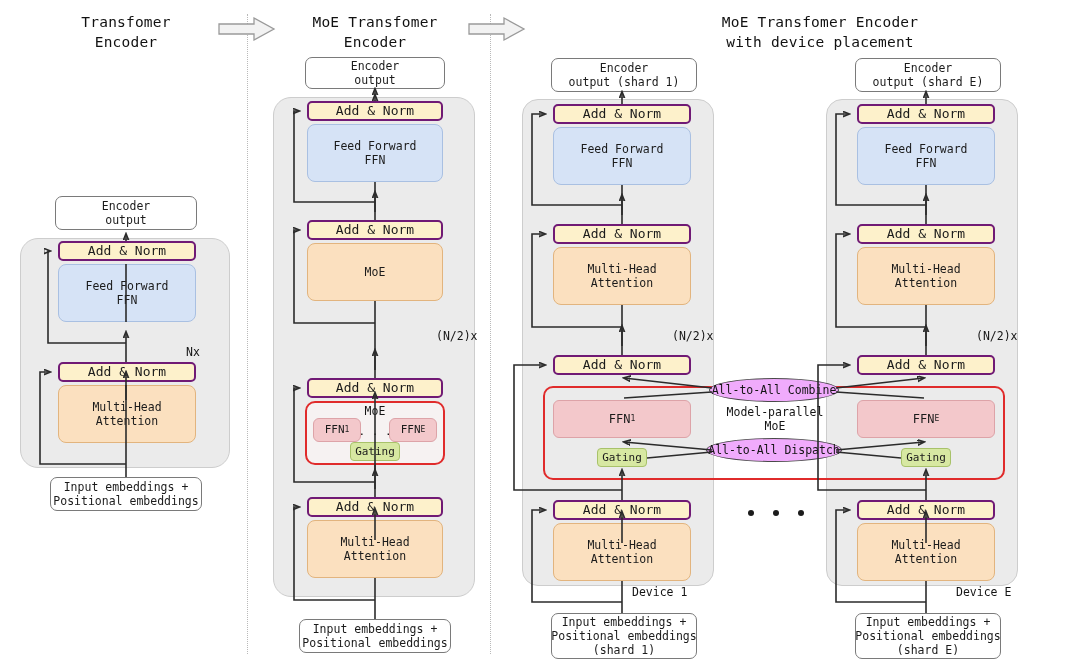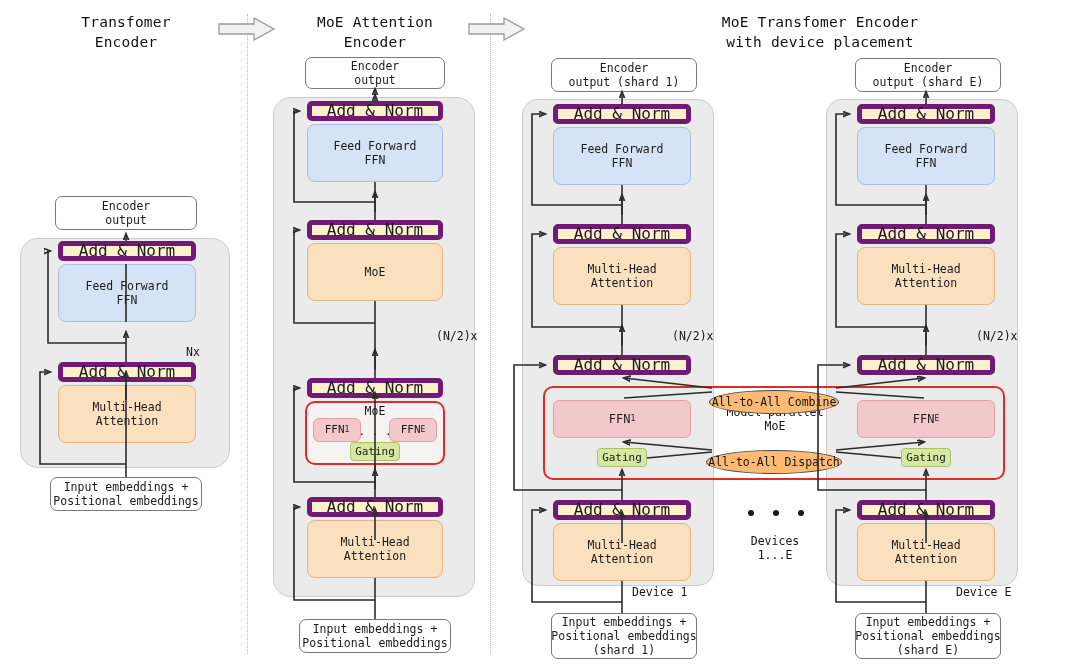--- a/index.html
+++ b/index.html
@@ -34,44 +34,44 @@
   }
   .encoder-bg.dev{border-radius:16px;}
 
   
   .box{
     position:absolute;box-sizing:border-box;display:flex;
     align-items:center;justify-content:center;text-align:center;
     border-radius:6px;font-size:11.5px;line-height:14px;white-space:pre;
   }
   .box-white{background:#ffffff;border:1px solid #7a7a7a;border-radius:7px;}
-  .box-norm{background:#fdf1cb;border:5px solid #701a75;border-radius:5px;font-size:16px;}
+  .box-norm{background:#fdf1cb;border:2px solid #701a75;border-radius:5px;font-size:13px;}
   .box-ffn{background:#d6e3f6;border:1px solid #a9c0e2;border-radius:8px;}
   .box-attn{background:#fbe0bf;border:1px solid #e2b47e;border-radius:8px;}
   .box-expert{background:#f3c8cb;border:1px solid #dda3a8;border-radius:6px;}
   .box-gating{background:#d7e8a2;border:1px solid #a8c26a;border-radius:4px;font-size:11px;}
   .moe-outline{
     position:absolute;box-sizing:border-box;
     border:2px solid #e02b2b;border-radius:10px;background:transparent;
   }
   .moe-fill{
     position:absolute;box-sizing:border-box;
     border:2px solid #e02b2b;border-radius:10px;background:#f6f2f2;
   }
 
   
   .lbl{position:absolute;font-size:11.5px;line-height:14px;white-space:pre;color:#141414;}
   .lbl-c{text-align:center;}
 
   
   .ellipse{
     position:absolute;box-sizing:border-box;
-    background:#fdba74;border:1px solid #4a4a4a;border-radius:50%;
+    background:#f0abfc;border:1px solid #4a4a4a;border-radius:50%;
     display:flex;align-items:center;justify-content:center;
-    font-size:11.5px;white-space:pre;color:#141414;margin-top:12px;
+    font-size:11.5px;white-space:pre;color:#141414;
   }
 
   
   .dotrow{position:absolute;display:flex;gap:19px;}
   .dotrow i{display:block;width:6px;height:6px;border-radius:50%;background:#1b1b1b;}
 
   
   svg.wires{position:absolute;left:0;top:0;width:1080px;height:666px;overflow:visible;}
   svg.wires path,svg.wires line{fill:none;stroke:#2b2b2b;stroke-width:1.6;}
   .sub{font-size:8px;vertical-align:sub;}
@@ -80,21 +80,21 @@
 <body>
 
 <div id="root">
 
   <div class="sep" style="left:247px;"></div>
   <div class="sep" style="left:490px;"></div>
 
   <div class="abs panel-title" style="left:36px;top:12px;width:180px;">Transfomer
 Encoder</div>
 
-  <div class="abs panel-title" style="left:282px;top:12px;width:186px;">MoE Attention
+  <div class="abs panel-title" style="left:282px;top:12px;width:186px;">MoE Transfomer
 Encoder</div>
 
   <div class="abs panel-title" style="left:620px;top:12px;width:400px;">MoE Transfomer Encoder
 with device placement</div>
 
   <svg class="blockarrow" style="left:218px;top:16px;" width="60" height="26" viewBox="0 0 60 26">
     <path d="M1 8 L36 8 L36 2 L56 13 L36 24 L36 18 L1 18 Z" fill="#f2f2f2" stroke="#9a9a9a" stroke-width="1.3"></path>
   </svg>
   <svg class="blockarrow" style="left:468px;top:16px;" width="60" height="26" viewBox="0 0 60 26">
     <path d="M1 8 L36 8 L36 2 L56 13 L36 24 L36 18 L1 18 Z" fill="#f2f2f2" stroke="#9a9a9a" stroke-width="1.3"></path>
@@ -236,22 +236,20 @@
 
   <div class="ellipse" style="left:709px;top:378px;width:130px;height:24px;">All-to-All Combine</div>
 
   <div class="ellipse" style="left:706px;top:438px;width:136px;height:24px;">All-to-All Dispatch</div>
 
   <div class="dotrow" style="left:748px;top:510px;">
     <i></i>
       <i></i>
       <i></i>
   </div>
-  <div class="abs lbl lbl-c" style="left:720px;top:534px;width:110px;">Devices
-1...E</div>
 
   <svg class="wires">
     <defs>
       <marker id="ah" markerWidth="8" markerHeight="8" refX="6.4" refY="3" orient="auto" markerUnits="userSpaceOnUse">
         <path d="M0,0.3 L6.8,3 L0,5.7 z" fill="#2b2b2b" stroke="none"></path>
       </marker>
     </defs>
 
     <line x1="126" y1="241" x2="126" y2="234" marker-end="url(#ah)"></line>
     <line x1="126" y1="264" x2="126" y2="322"></line>

